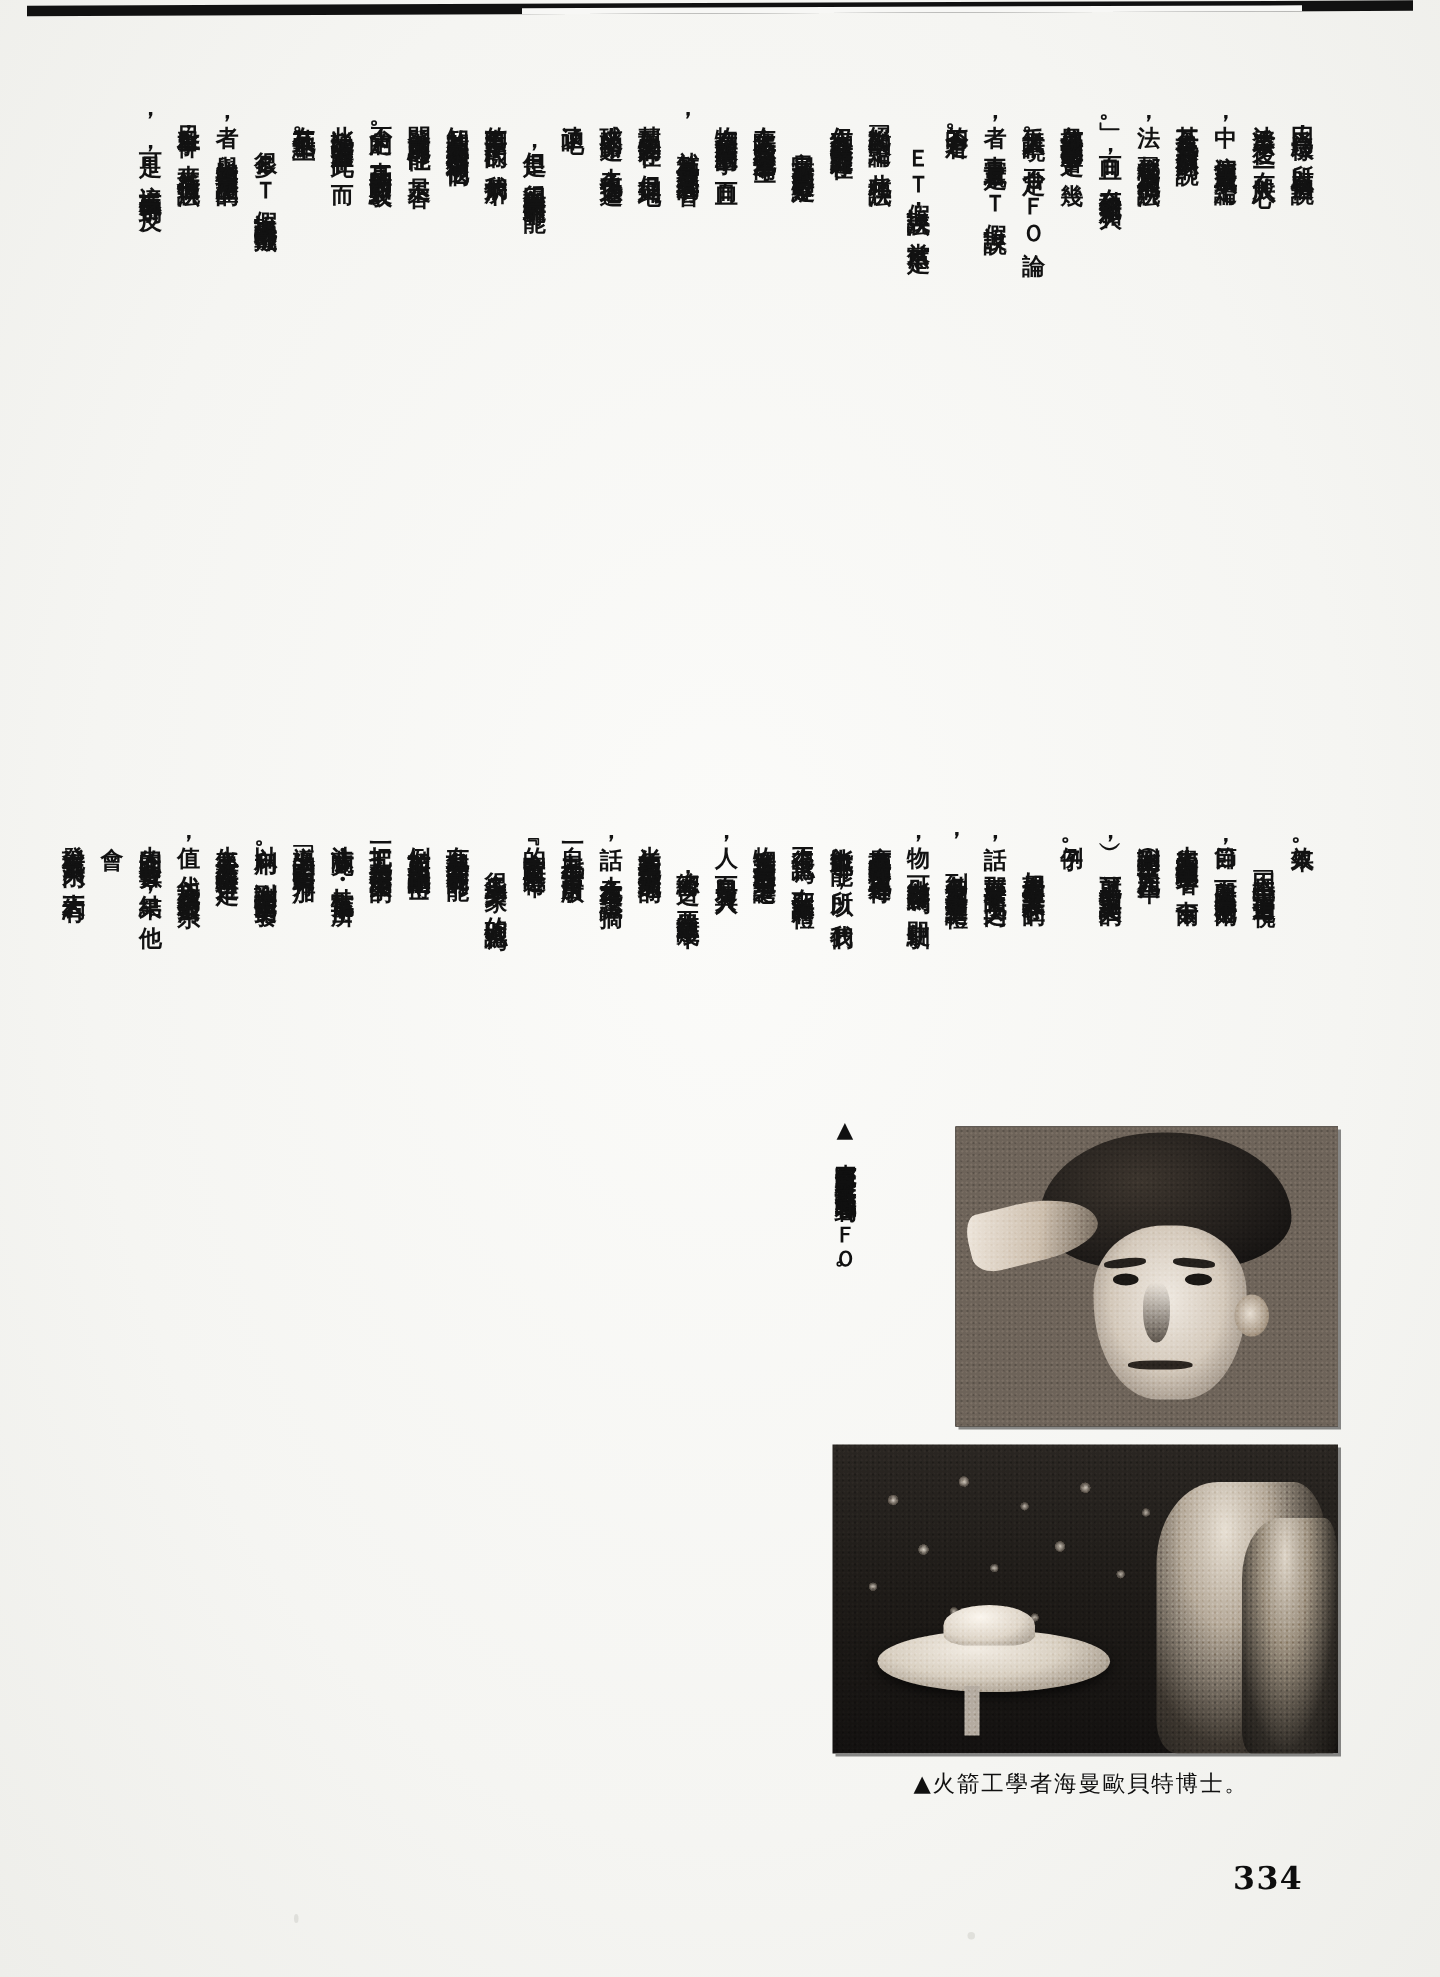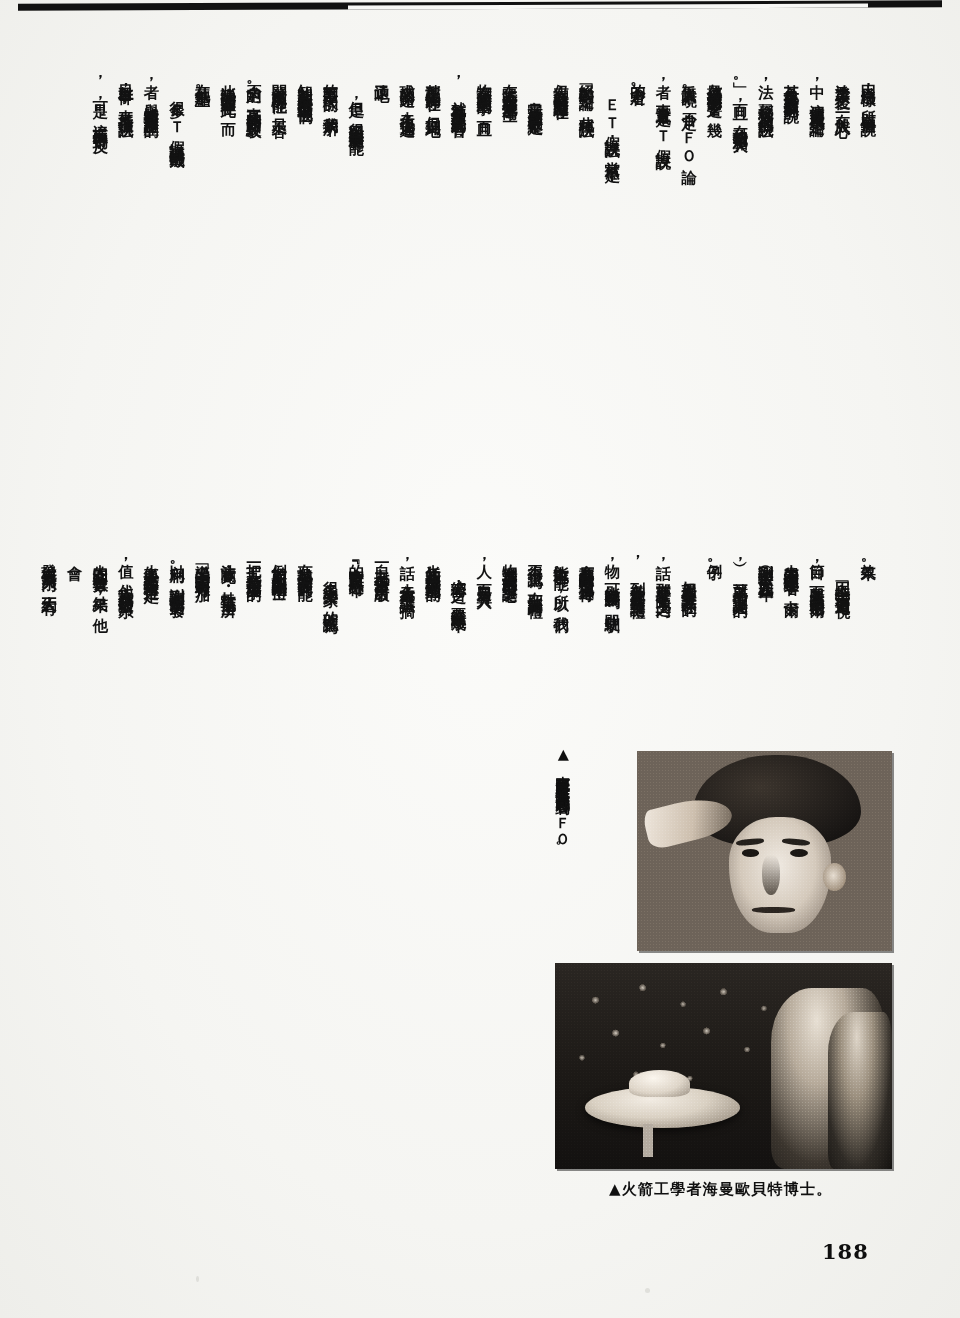--- a/index.html
+++ b/index.html
@@ -236,21 +236,21 @@
     line-height: 1.36;
     color: #101010;
     white-space: normal;
   }
   #caption-oberth {
     position: absolute;
     left: 609px;
     top: 1180px;
     font-family: "DejaVu Serif", "Liberation Serif", serif;
     font-size: 15px;
-    font-weight: 700;
+    font-weight: 400;
     letter-spacing: 1.2px;
     color: #101010;
     white-space: nowrap;
   }
 
   #page-number {
     position: absolute;
     left: 822px;
     top: 1239px;
     font-family: "DejaVu Serif", "Liberation Serif", serif;
@@ -367,18 +367,18 @@
     <div class="saucer-body"></div>
     <div class="saucer-dome"></div>
     <div class="saucer-stand"></div>
     <div class="man-right"></div>
     <div class="man-right2"></div>
     <div class="grain"></div>
   </div>
 
   <div id="caption-oberth">▲火箭工學者海曼歐貝特博士。</div>
 
-  <div id="page-number">188</div>
+  <div id="page-number">334</div>
 
   <div class="speck" style="left:196px; top:1276px; width:3px; height:6px;"></div>
   <div class="speck" style="left:645px; top:1288px; width:5px; height:5px;"></div>
 
 </div>
 
 </body></html>

